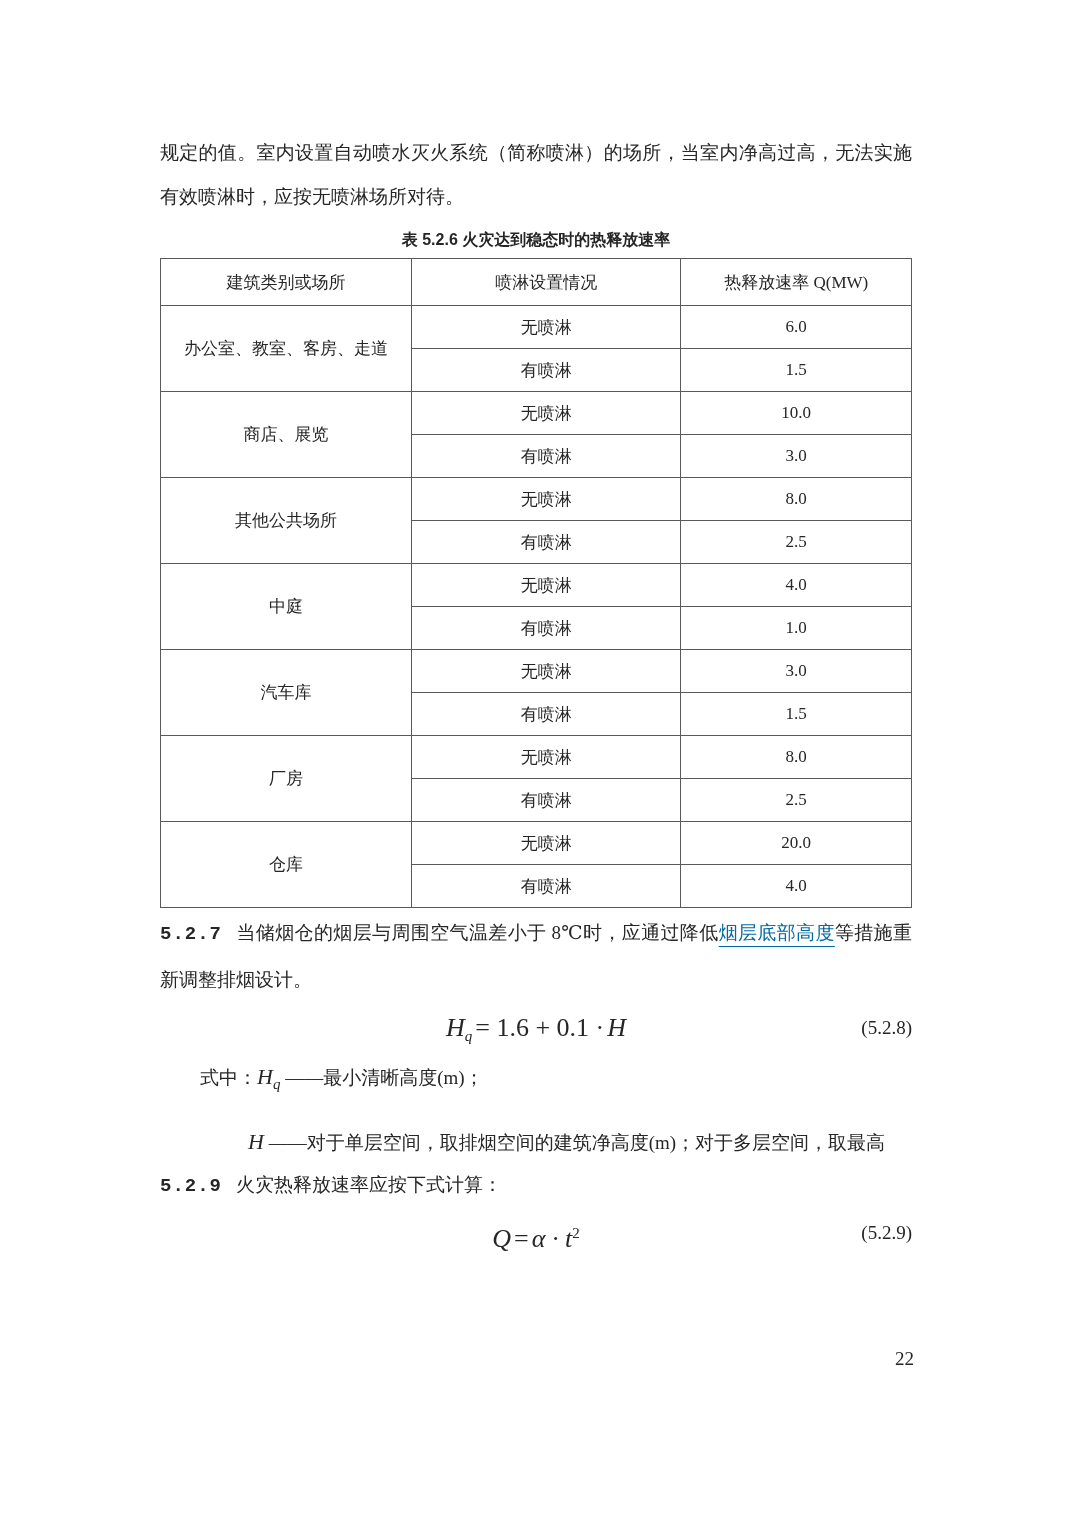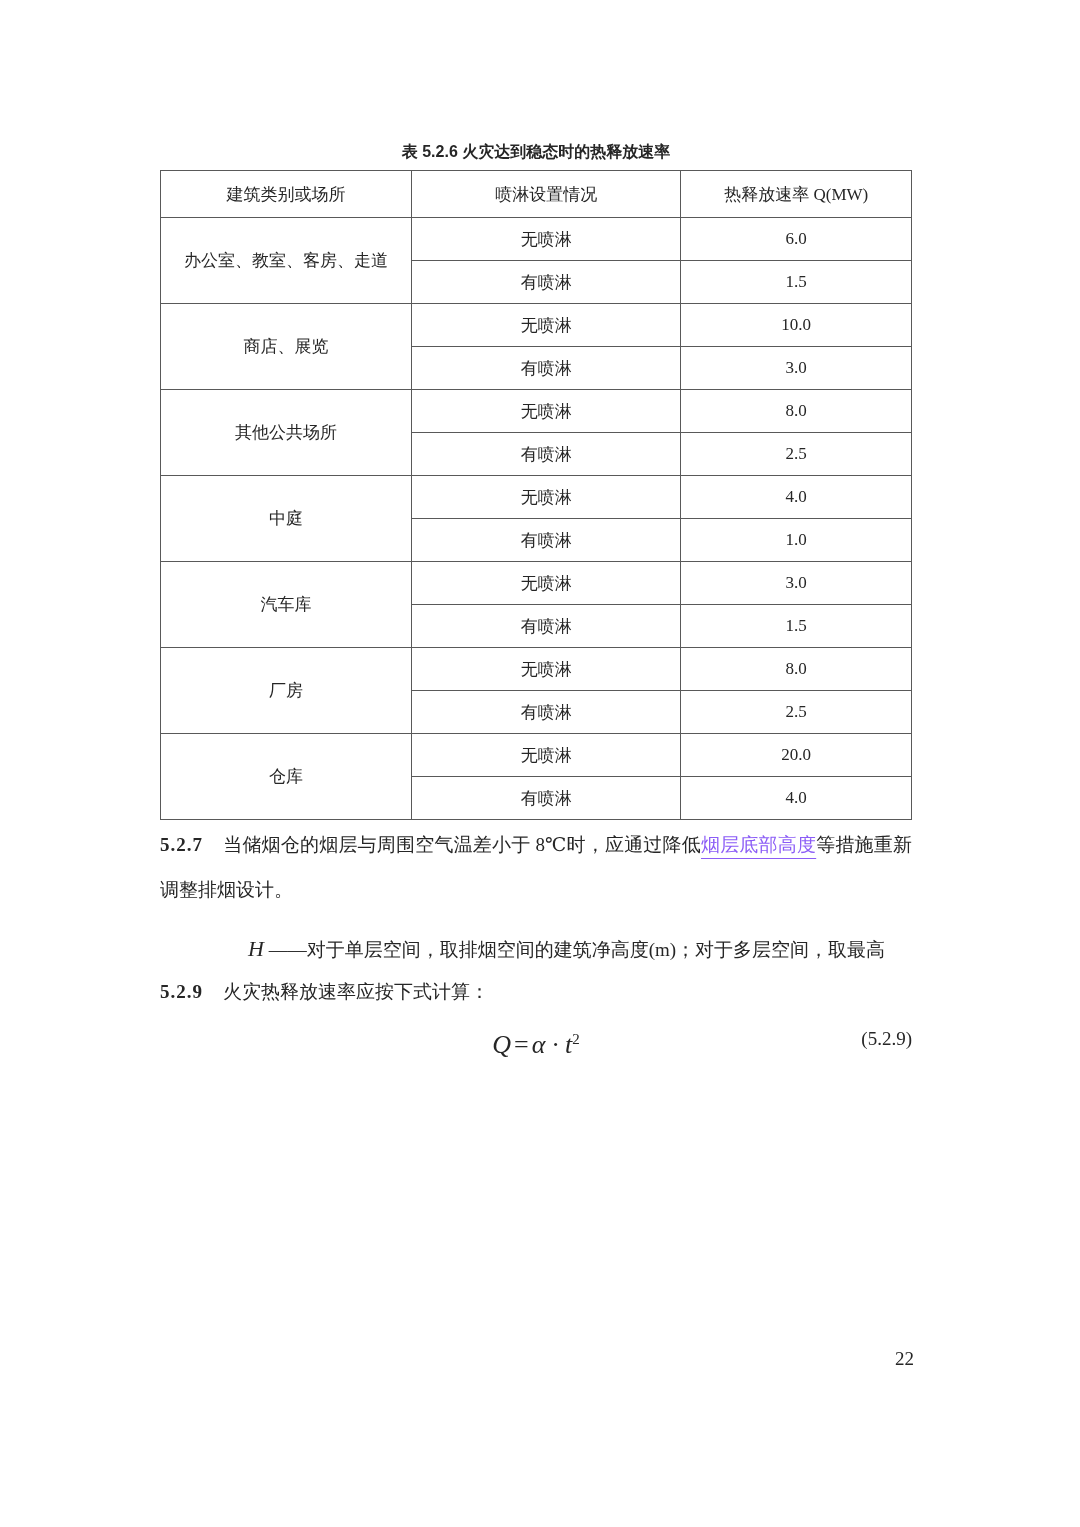--- a/index.html
+++ b/index.html
@@ -20,24 +20,24 @@
     width: 752px;
   }
   .body-text {
     font-size: 19px;
     line-height: 44px;
     text-align: justify;
     text-justify: inter-ideograph;
   }
   .sec-para { line-height: 45px; }
   .sec-num {
-    font-family: Liberation Serif, serif;
+    font-family: Liberation Mono, monospace;
     font-weight: bold;
     font-size: 19px;
-    margin-right: 20px;
+    margin-right: 14px;
     letter-spacing: 1px;
   }
   .red-term {
     text-decoration: underline;
     text-underline-offset: 7px;
     text-decoration-thickness: 1px;
   }
   .table-title {
     margin-top: 8px;
     text-align: center;
@@ -101,20 +101,21 @@
     right: 166px;
     font-size: 19px;
   }
 </style>
 </head>
 <body>
 
 <div class="page">
   <div class="content">
 
+    <p class="body-text">规定的值。室内设置自动喷水灭火系统（简称喷淋）的场所，当室内净高过高，无法实施有效喷淋时，应按无喷淋场所对待。</p>
 
     <p class="table-title">表 5.2.6 火灾达到稳态时的热释放速率</p>
 
     <table class="hrr">
       <colgroup>
         <col class="col-cat">
           <col class="col-spray">
           <col class="col-q">
       </colgroup>
       <thead>
@@ -185,25 +186,32 @@
           <td>20.0</td>
         </tr>
         <tr>
           <td>有喷淋</td>
           <td>4.0</td>
         </tr>
       </tbody>
     </table>
 
     <p class="body-text sec-para" style="margin-top:2px;">
-      <span class="sec-num">5.2.7</span><span>当储烟仓的烟层与周围空气温差小于 8℃时，应通过降低</span><span class="red-term" style="color:#8b5cf6;">烟层底部高度</span><span>等措施重新调整排烟设计。</span>
-    </p>
-
-
-
+      <span class="sec-num">5.2.7</span><span>当储烟仓的烟层与周围空气温差小于 8℃时，应通过降低</span><span class="red-term" style="color:#0369a1;">烟层底部高度</span><span>等措施重新调整排烟设计。</span>
+    </p>
+
+
+    <div class="equation">
+      <span class="eq-math"><span class="mvar">H</span><sub class="msub">q</sub><span class="mop">= 1.6 + 0.1 ·</span><span class="mvar">H</span></span>
+      <span class="eq-label">(5.2.8)</span>
+    </div>
+
+    <p class="where-line">
+      <span>式中：</span><span class="wvar">H</span><sub class="msub">q</sub><span> ——最小清晰高度(m)；</span>
+    </p>
 
     <p class="hline1">
       <span class="wvar" style="font-style:italic;font-size:22px;">H</span><span> ——对于单层空间，取排烟空间的建筑净高度(m)；对于多层空间，取最高</span>
     </p>
 
     <p class="body-text heading-line s529-head">
       <span class="sec-num">5.2.9</span><span>火灾热释放速率应按下式计算：</span>
     </p>
 
     <div class="equation">

